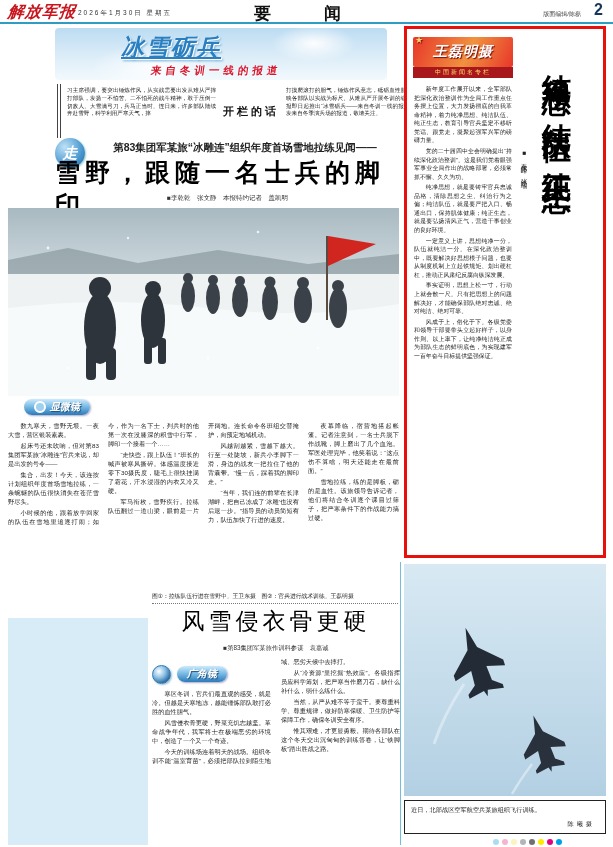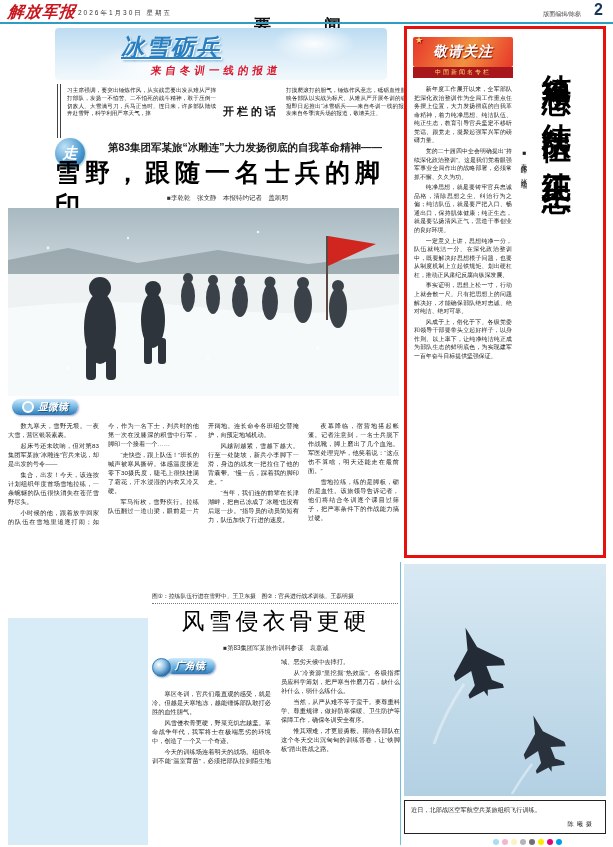--- a/index.html
+++ b/index.html
@@ -4,21 +4,21 @@
 <style>
   html,body{margin:0;padding:0;background:#e9e9e9;}
   .page{position:relative;width:613px;height:847px;background:#fff;overflow:hidden;
         font-family:"Liberation Sans","DejaVu Sans",sans-serif;color:#1a1a1a;}
   
   .hdr{position:absolute;left:0;top:0;width:613px;height:24px;}
   .masthead{position:absolute;left:8px;top:2px;font-size:16px;font-weight:bold;font-style:italic;
             color:#c8161e;letter-spacing:1px;transform:skewX(-6deg);}
   .hdr-date{position:absolute;left:78px;top:9px;font-size:6.5px;letter-spacing:2px;color:#333;}
   .hdr-section{position:absolute;left:0;right:0;top:2px;text-align:center;font-size:17px;
-               font-weight:bold;letter-spacing:18px;color:#111;margin-top:12px;}
+               font-weight:bold;letter-spacing:18px;color:#111;}
   .hdr-edit{position:absolute;right:32px;top:10px;font-size:6px;color:#444;}
   .hdr-page{position:absolute;right:10px;top:1px;font-size:16px;font-weight:bold;color:#16365c;}
   .hdr-rule{position:absolute;left:0;top:22px;width:613px;height:2px;background:#2f9cc3;}
   
   .banner{position:absolute;left:55px;top:28px;width:332px;height:52px;
           background:
             radial-gradient(60px 26px at 78% 30%, rgba(255,255,255,.95), rgba(255,255,255,0) 70%),
             radial-gradient(90px 34px at 30% 75%, rgba(255,255,255,.9), rgba(255,255,255,0) 70%),
             linear-gradient(180deg,#bcdcf2 0%,#dcedf8 55%,#f2f9fd 100%);
           border-radius:4px;}
@@ -43,42 +43,42 @@
   .lead-headline{position:absolute;left:55px;top:156px;width:345px;text-align:left;
                  font-size:25px;font-weight:bold;letter-spacing:5px;color:#000;}
   .lead-byline{position:absolute;left:55px;top:194px;width:345px;text-align:center;
                font-size:6.5px;color:#333;}
   
   .lead-photo{position:absolute;left:8px;top:208px;width:391px;height:188px;overflow:hidden;}
   
   .badge{display:inline-flex;align-items:center;gap:4px;height:16px;padding:0 10px;
          border-radius:9px;background:linear-gradient(180deg,#cdeafc,#6cb2e0 55%,#2d7ab8);
          font-size:10px;font-weight:bold;font-style:italic;color:#fff;
-         text-shadow:1px 1px 1px #1a4d7a;box-shadow:1px 1px 2px #aac;}
+         text-shadow:1px 1px 1px #1a4d7a;box-shadow:1px 1px 2px #aac;margin-left:12px;}
   .badge .ring{width:8px;height:8px;border-radius:50%;border:2px solid #fff;background:#9fd0ee;}
   .badge-micro{position:absolute;left:12px;top:399px;}
   
   .smalltext p{margin:0 0 2px;text-indent:2em;font-size:6.2px;line-height:1.45;
                text-align:justify;color:#1c1c1c;}
   .lead-body{position:absolute;left:8px;top:422px;width:391px;height:168px;
              column-count:4;column-gap:9px;overflow:hidden;}
   .lead-caps{position:absolute;left:152px;top:592px;width:246px;font-size:5.8px;color:#222;}
   .dotted-div{position:absolute;left:152px;top:603px;width:246px;border-top:1px dotted #777;}
   
   .persp-box{position:absolute;left:8px;top:618px;width:140px;height:227px;background:#d8ecf8;}
   .persp-author{position:absolute;left:52px;top:760px;writing-mode:vertical-rl;
                 text-orientation:upright;font-size:6.5px;color:#333;}
   
   .wind-headline{position:absolute;left:152px;top:606px;width:248px;text-align:center;
                  font-size:23px;font-weight:normal;letter-spacing:4px;color:#000;}
   .wind-byline{position:absolute;left:152px;top:644px;width:248px;text-align:center;
                font-size:6.3px;color:#333;}
   .wind-body{position:absolute;left:152px;top:658px;width:248px;height:187px;
              column-count:2;column-gap:10px;overflow:hidden;}
-  .wide-badge-wrap{height:32px;display:flex;align-items:flex-start;}
+  .wide-badge-wrap{height:32px;display:flex;align-items:center;}
   .lens{width:17px;height:17px;border-radius:50%;margin-right:-6px;z-index:2;
         background:radial-gradient(circle at 35% 32%,#ffffff,#8cc0e4 40%,#1f5e96 80%);
         border:1.5px solid #2d7ab8;box-shadow:1px 1px 2px #9bc;}
   
   .v-sep{position:absolute;left:400px;top:562px;width:1px;height:283px;background:#6fbede;}
   .forum{position:absolute;left:404px;top:26px;width:202px;height:532px;
          border:3px solid #e8100c;box-sizing:border-box;background:#fff;}
   .forum-banner{position:absolute;left:6px;top:8px;width:100px;height:30px;border-radius:2px;
                 background:linear-gradient(115deg,#e8362a 0%,#f0923f 55%,#e8362a 100%);
                 display:flex;align-items:center;justify-content:center;
@@ -124,21 +124,21 @@
     <div class="banner-sub">来自冬训一线的报道</div>
   </div>
 
   <div class="openbox">
     <div class="col">习主席强调，要突出锤炼作风，从实战需要出发从难从严摔打部队，发扬一不怕苦、二不怕死的战斗精神，敢于压倒一切敌人。大雪满弓刀，兵马正当时。连日来，许多部队陆续奔赴雪野，科学利用严寒天气，摔</div>
     <div class="lbl">开栏的话</div>
     <div class="col">打摸爬滚打的胆气，锤炼作风意志，砥砺血性胆气。为了反映各部队以实战为标尺、从难从严开展冬训的崭新风貌，本报即日起推出“冰雪砺兵——来自冬训一线的报道”专栏，刊发来自冬季演兵场的报道，敬请关注。</div>
   </div>
 
   <div class="walk-logo">走</div>
-  <div class="kicker">第83集团军某旅“冰雕连”大力发扬彻底的自我革命精神——</div>
+  <div class="kicker">第83集团军某旅“冰雕连”组织年度首场雪地拉练见闻——</div>
   <div class="lead-headline">雪野，跟随一名士兵的脚印</div>
   <div class="lead-byline">■李乾乾　张文静　本报特约记者　盖凯明</div>
 
   <div class="lead-photo">
     <svg width="391" height="188" viewBox="0 0 391 188">
       <defs>
         <linearGradient id="sky" x1="0" y1="0" x2="0" y2="1">
           <stop offset="0" stop-color="#a9b9c1"></stop>
             <stop offset="0.45" stop-color="#d8e2e6"></stop>
           <stop offset="1" stop-color="#f0f4f5"></stop>
@@ -229,21 +229,21 @@
         <p>从“冷资源”里挖掘“热效应”。各级指挥员应科学筹划，把严寒当作磨刀石，缺什么补什么，弱什么练什么。</p>
         <p>当然，从严从难不等于蛮干。要尊重科学、尊重规律，做好防寒保暖、卫生防护等保障工作，确保冬训安全有序。</p>
         <p>惟其艰难，才更显勇毅。期待各部队在这个冬天交出沉甸甸的训练答卷，让“铁脚板”踏出胜战之路。</p>
       </div>
   </div>
 
   <div class="v-sep"></div>
   <div class="forum">
     <div class="forum-banner">
       <span class="forum-star">★</span>
-      <span>敬请关注</span>
+      <span>王磊明摄</span>
     </div>
     <div class="forum-sub">中国新闻名专栏</div>
     <div class="forum-body smalltext">
         <p>新年度工作展开以来，全军部队把深化政治整训作为全局工作重点任务摆上位置，大力发扬彻底的自我革命精神，着力纯净思想、纯洁队伍、纯正生态，教育引导官兵坚定不移听党话、跟党走，凝聚起强军兴军的磅礴力量。</p>
         <p>党的二十届四中全会明确提出“持续深化政治整训”。这是我们党着眼强军事业全局作出的战略部署，必须常抓不懈、久久为功。</p>
         <p>纯净思想，就是要铸牢官兵忠诚品格，清除思想之尘、纠治行为之偏；纯洁队伍，就是要严把入口、畅通出口，保持肌体健康；纯正生态，就是要弘扬清风正气，营造干事创业的良好环境。</p>
         <p>一定意义上讲，思想纯净一分，队伍就纯洁一分。在深化政治整训中，既要解决好思想根子问题，也要从制度机制上立起铁规矩、划出硬杠杠，推动正风肃纪反腐向纵深发展。</p>
         <p>事实证明，思想上松一寸，行动上就会散一尺。只有把思想上的问题解决好，才能确保部队绝对忠诚、绝对纯洁、绝对可靠。</p>
         <p>风成于上，俗化于下。各级党委和领导干部要带头立起好样子，以身作则、以上率下，让纯净纯洁纯正成为部队生态的鲜明底色，为实现建军一百年奋斗目标提供坚强保证。</p>
       </div>

